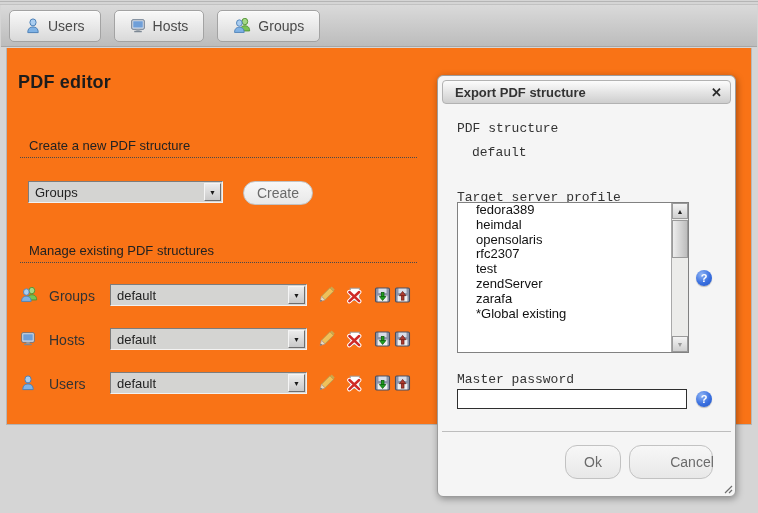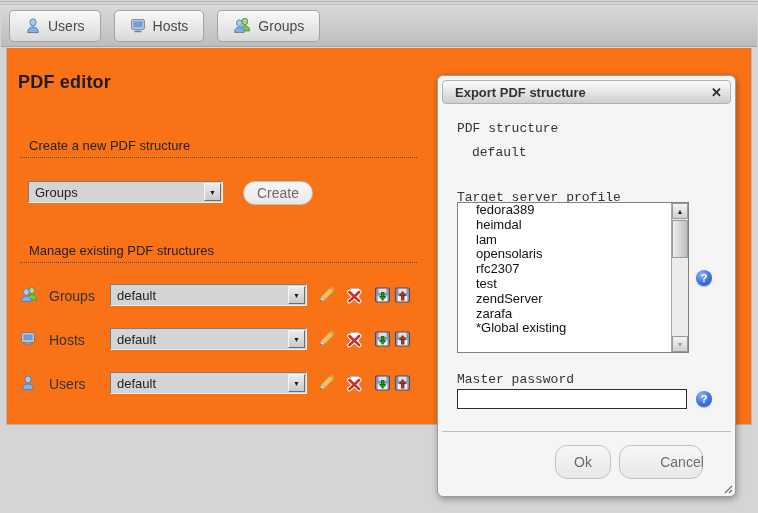--- a/index.html
+++ b/index.html
@@ -120,21 +120,21 @@
     display:flex;align-items:center;justify-content:center;cursor:pointer;
     box-shadow:0 1px 1px rgba(0,0,0,.25);
   }
   .pw-input{
     position:absolute;left:19px;top:313px;width:230px;height:20px;
     border:1px solid #2e2e2e;background:#fff;box-sizing:border-box;
     font-size:13px;padding:0 4px;font-family:"Liberation Sans", sans-serif;
   }
   .dlg-divider{position:absolute;left:4px;right:4px;top:355px;height:0;
     border-top:1px solid #bdbdbd;}
-  .dlg-buttons{position:absolute;top:369px;right:32px;display:flex;gap:8px;}
+  .dlg-buttons{position:absolute;top:369px;right:22px;display:flex;gap:8px;}
   .dlg-buttons .btn{height:34px;}
   .btn-ok{width:56px;}
   .btn-cancel{width:84px;padding-left:48px;}
   .resize-handle{position:absolute;right:2px;bottom:2px;cursor:nwse-resize;}
 </style>
 </head>
 <body>
 
 <svg width="0" height="0" style="position:absolute">
   <defs>
@@ -300,21 +300,20 @@
   </div>
 
   <div class="dlg-label" style="top:45px">PDF structure</div>
   <div class="dlg-label" style="top:69px;left:34px">default</div>
 
   <div class="dlg-label" style="top:114px">Target server profile</div>
 
   <div class="listbox">
     <div class="lb-item">fedora389</div>
     <div class="lb-item">heimdal</div>
-    <div class="lb-item">lam</div>
     <div class="lb-item">opensolaris</div>
     <div class="lb-item">rfc2307</div>
     <div class="lb-item">test</div>
     <div class="lb-item">zendServer</div>
     <div class="lb-item">zarafa</div>
     <div class="lb-item">*Global existing</div>
     <div class="lb-scroll">
       <div class="sb-btn sb-up">▲</div>
       <div class="sb-thumb"></div>
       <div class="sb-btn sb-down">▼</div>

